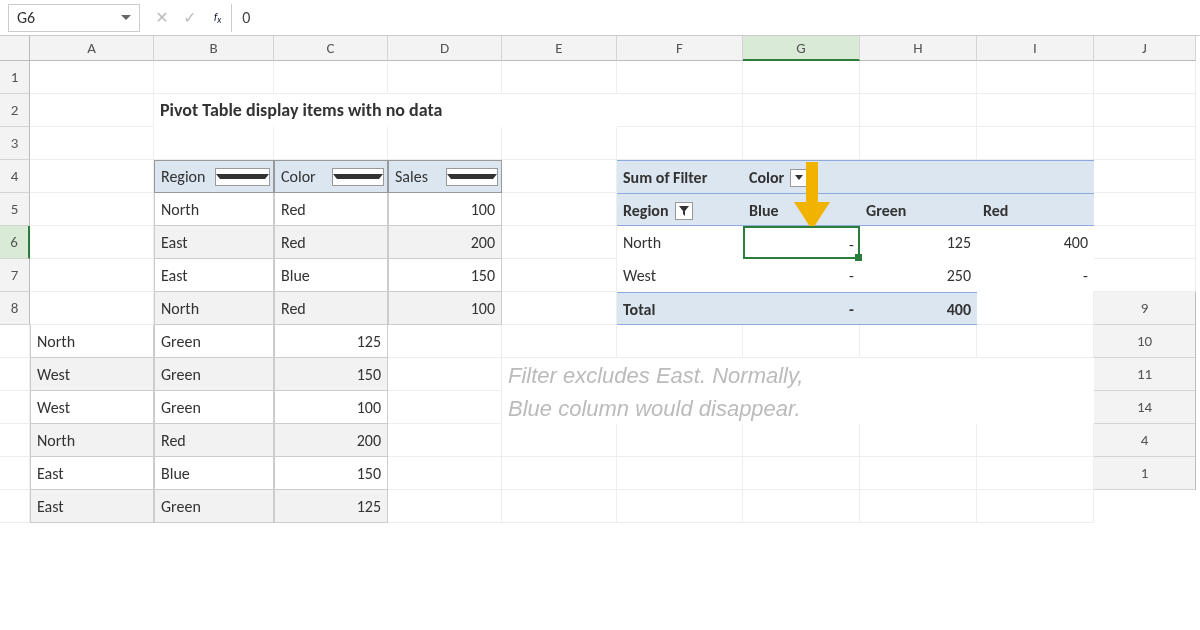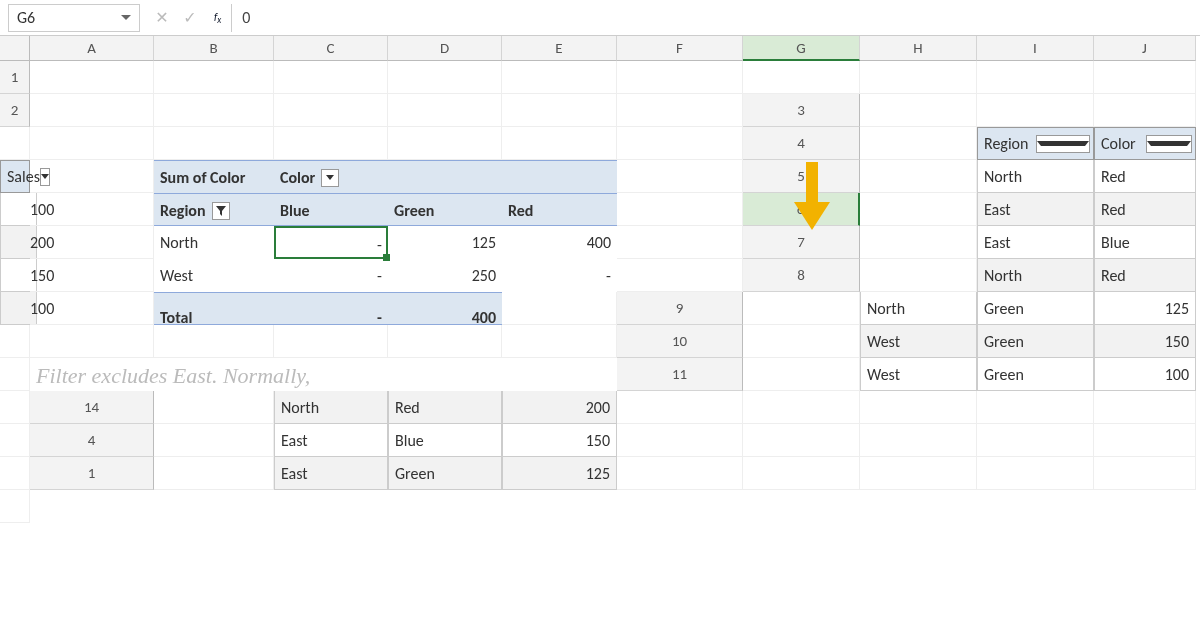--- a/index.html
+++ b/index.html
@@ -30,30 +30,30 @@
 .data-cell.alt { background: #f2f2f2; }
 .num { text-align: right; padding-left: 29px; }
 
 .filter-btn { width: 18px; height: 18px; background: #fff; border: 1px solid #999; display: flex; align-items: center; justify-content: center; }
 .tri { width: 0; height: 0; border-left: 4px solid transparent; border-right: 4px solid transparent; border-top: 5px solid #333; }
 
 .pv { background: #dce6f1; border-top: 1px solid #8ea9db; height: 33px; line-height: 33px; padding: 0 6px; }
 .pv-head { font-weight: bold; }
 .pv-head2 { font-weight: bold; border-bottom: 1px solid #8ea9db; }
 .pv-body { background: #fff; border: none; height: 33px; line-height: 33px; padding: 0 6px; }
-.pv-total { background: #dce6f1; border-top: 1px solid #8ea9db; border-bottom: 1px solid #8ea9db; font-weight: bold; height: 33px; line-height: 33px; padding: 8px 6px; }
+.pv-total { background: #dce6f1; border-top: 1px solid #8ea9db; border-bottom: 1px solid #8ea9db; font-weight: bold; height: 33px; line-height: 33px; padding: 0 6px; }
 .pv-ff { display: inline-flex; align-items: center; gap: 6px; }
 .funnel-icon { display: inline-block; }
 
 .active-cell { border: 2px solid #2a7d3a; position: relative; text-align: right; padding: 0 4px; }
 .fill-handle { position: absolute; width: 7px; height: 7px; background: #2a7d3a; right: -4px; bottom: -4px; }
 
 .arrow-svg { position: absolute; left: 790px; top: 120px; }
 
-.note { color: #bbb; font-style: italic; font-family: Liberation Serif, serif; font-size: 22px; line-height: 1.6; }
+.note { color: #bbb; font-style: italic; font-family: Liberation Sans, sans-serif; font-size: 22px; line-height: 1.6; }
 
 .content-area { position: relative; }
 </style>
 </head>
 <body>
 
 <div class="formula-bar">
   <div class="name-box">
     <span class="name-box-text">G6</span>
     <span class="dropdown-tri"></span>
@@ -91,20 +91,21 @@
       <div class="cell"></div>
       <div class="cell"></div>
       <div class="cell"></div>
       <div class="cell"></div>
       <div class="cell"></div>
       <div class="cell"></div>
       <div class="cell"></div>
 
   <div class="row-head">2</div>
   <div class="cell"></div>
+  <div class="cell nb title" style="grid-column: span 4;">Pivot Table display items with no data</div>
   <div class="cell"></div>
       <div class="cell"></div>
       <div class="cell"></div>
       <div class="cell"></div>
       <div class="cell"></div>
 
   <div class="row-head">3</div>
   <div class="cell"></div>
       <div class="cell"></div>
       <div class="cell"></div>
@@ -130,21 +131,21 @@
           <span class="tri"></span>
         </span>
       </div>
   <div class="data-head">
         <span>Sales</span>
         <span class="filter-btn">
           <span class="tri"></span>
         </span>
       </div>
   <div class="cell"></div>
-  <div class="pv pv-head">Sum of Color</div>
+  <div class="pv pv-head">Sum of Filter</div>
   <div class="pv pv-head"><span class="pv-ff">
           <span>Color</span>
           <span class="filter-btn">
             <span class="tri"></span>
           </span>
         </span></div>
   <div class="pv pv-head"></div>
   <div class="pv pv-head"></div>
   <div class="cell"></div>
 
@@ -221,20 +222,21 @@
   <div class="data-cell alt num">150</div>
   <div class="cell"></div>
   <div class="cell nb note" style="grid-column: span 5;">Filter excludes East. Normally,</div>
 
   <div class="row-head">11</div>
   <div class="cell"></div>
   <div class="data-cell">West</div>
   <div class="data-cell">Green</div>
   <div class="data-cell num">100</div>
   <div class="cell"></div>
+  <div class="cell nb note" style="grid-column: span 5;">Blue column would disappear.</div>
 
   <div class="row-head">14</div>
   <div class="cell"></div>
   <div class="data-cell alt">North</div>
   <div class="data-cell alt">Red</div>
   <div class="data-cell alt num">200</div>
   <div class="cell"></div>
       <div class="cell"></div>
       <div class="cell"></div>
       <div class="cell"></div>

